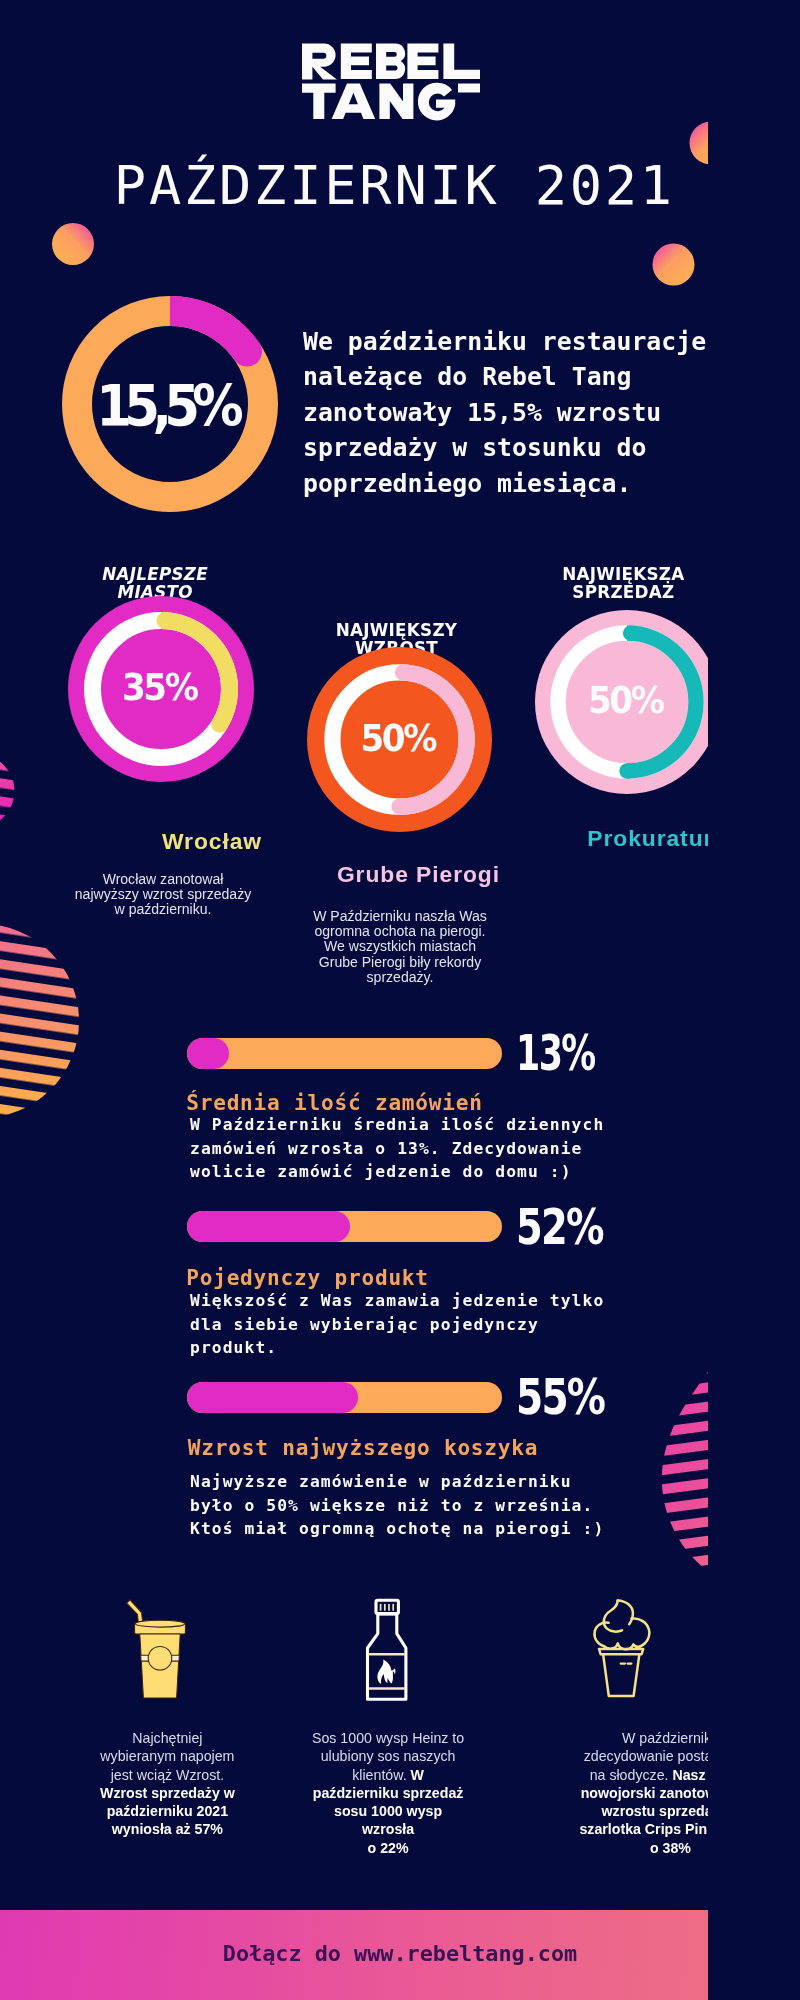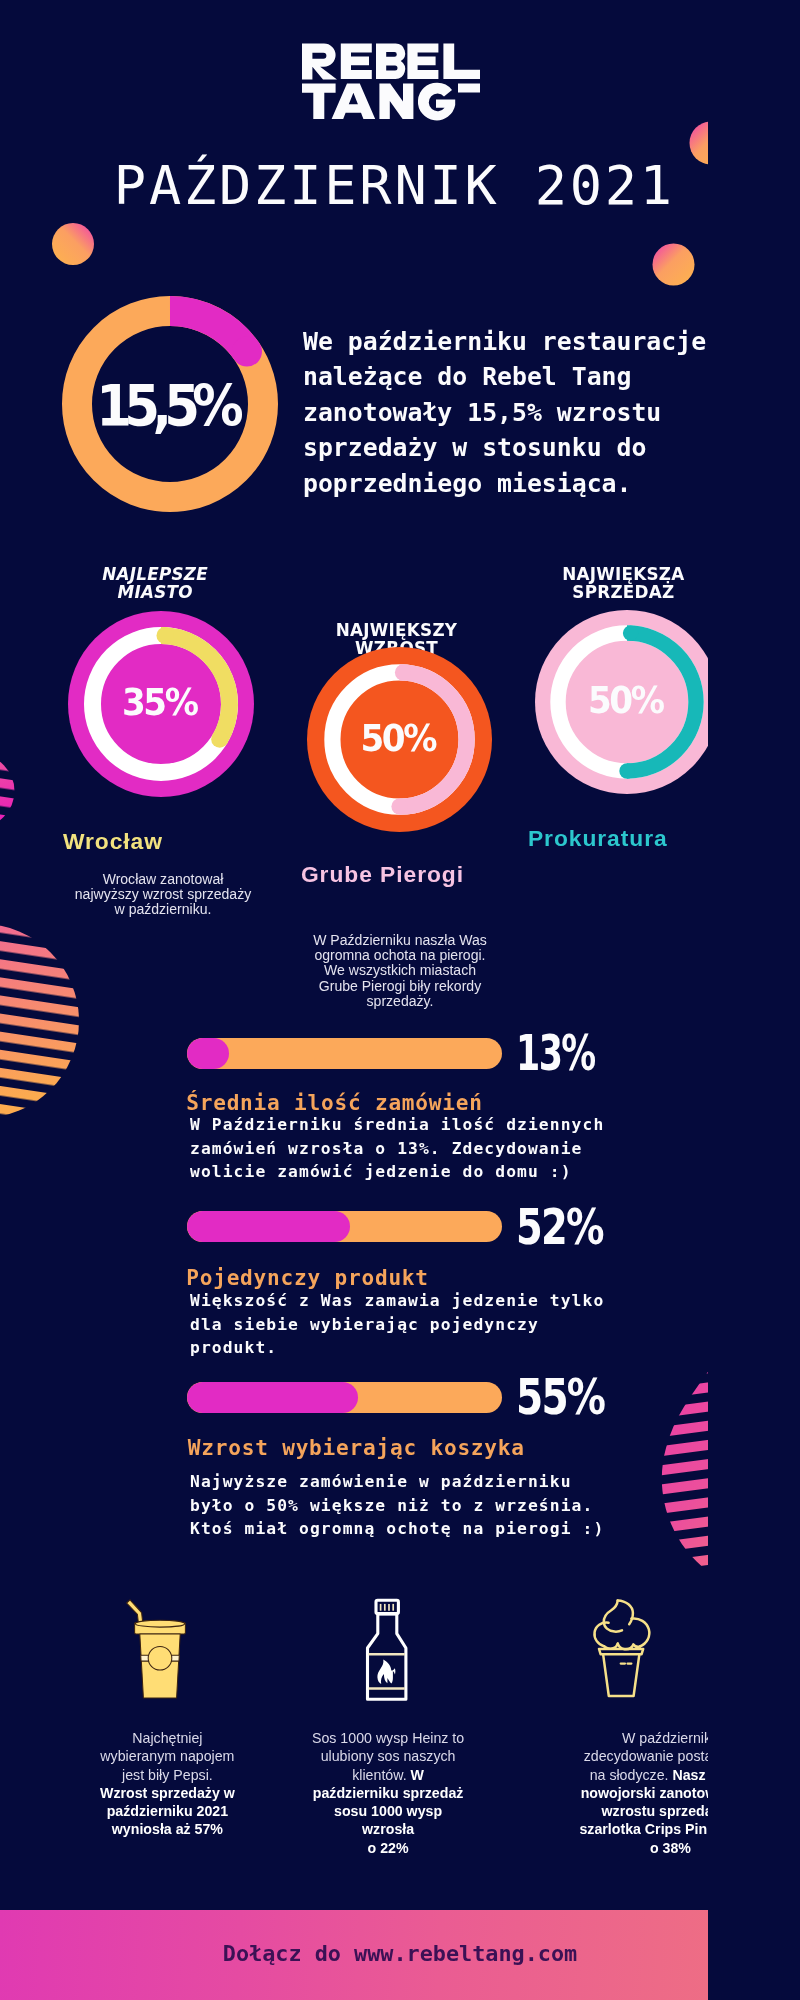--- a/index.html
+++ b/index.html
@@ -25,21 +25,21 @@
   .hero-text{position:absolute;left:303px;top:324px;width:440px;
     font-family:"DejaVu Sans Mono",monospace;font-weight:bold;font-size:24.8px;line-height:35.4px;color:#fbfbfd;}
 
   
   .card-head{position:absolute;text-align:center;font-family:"DejaVu Sans",sans-serif;font-weight:bold;
     font-size:16.8px;line-height:17.6px;color:#fbfbfd;letter-spacing:0.25px;text-indent:0.25px;}
   .mini-donut{position:absolute;}
   .mini-donut .val{position:absolute;left:-1px;top:-4px;right:0;bottom:0;
     display:flex;align-items:center;justify-content:center;
     font-family:"DejaVu Sans Condensed","DejaVu Sans",sans-serif;font-weight:bold;font-size:38px;color:#fbfbfd;letter-spacing:-2.5px;text-indent:-2.5px;}
-  .card-name{position:absolute;text-align:left;font-family:"Liberation Sans",sans-serif;font-weight:bold;font-size:22.8px;letter-spacing:0.95px;text-indent:0.95px;}
+  .card-name{position:absolute;text-align:right;font-family:"Liberation Sans",sans-serif;font-weight:bold;font-size:22.8px;letter-spacing:0.95px;text-indent:0.95px;}
   .card-desc{position:absolute;text-align:center;font-family:"Liberation Sans",sans-serif;
     font-size:14.05px;line-height:15.2px;color:#e4e3ef;letter-spacing:0px;}
 
   
   .bar-track{position:absolute;height:31px;border-radius:16px;background:#fca95a;overflow:hidden;}
   .bar-fill{position:absolute;left:0;top:0;height:31px;border-radius:16px;background:#e22bc4;}
   .bar-val{position:absolute;font-family:"DejaVu Sans Condensed","DejaVu Sans",sans-serif;font-weight:bold;
     font-size:49.9px;color:#fbfbfd;letter-spacing:-2px;transform:scaleX(0.775);transform-origin:left top;line-height:1;}
   .stat-title{position:absolute;font-family:"DejaVu Sans Mono",monospace;font-weight:bold;font-size:21.1px;
     letter-spacing:0.78px;color:#f5a45b;line-height:1;white-space:nowrap;}
@@ -166,21 +166,21 @@
       <circle cx="185.0" cy="55.6" r="15" fill="#e22bc4"></circle>
     </svg>
     <div class="val">15,5%</div>
   </div>
   <div class="hero-text">We październiku restauracje należące do Rebel Tang zanotowały 15,5% wzrostu sprzedaży w stosunku do poprzedniego miesiąca.</div>
 
   <div class="card-head" style="left:45px;top:566px;width:220px;font-style:italic;">
     <div>NAJLEPSZE</div>
     <div>MIASTO</div>
   </div>
-  <div class="mini-donut" style="left:68px;top:611px;width:186px;height:186px;">
+  <div class="mini-donut" style="left:68px;top:596px;width:186px;height:186px;">
     <svg width="186" height="186" viewBox="0 0 186 186">
       <circle cx="93" cy="93" r="93" fill="#e22bc4"></circle>
       <circle cx="93" cy="93" r="68.5" fill="none" stroke="#ffffff" stroke-width="17"></circle>
       <path d="M 93 24.5 A 68.5 68.5 0 0 1 151.7 128.3" fill="none" stroke="#f0dd62" stroke-width="17" stroke-linecap="butt"></path>
       <circle cx="97" cy="24.6" r="8.5" fill="#f0dd62"></circle>
       <circle cx="151.7" cy="128.3" r="8.5" fill="#f0dd62"></circle>
     </svg>
     <div class="val">35%</div>
   </div>
   <div class="card-name" style="left:62px;top:827.5px;width:200px;color:#f2e27f;">Wrocław</div>
@@ -194,21 +194,21 @@
     <svg width="185" height="185" viewBox="0 0 185 185">
       <circle cx="92.5" cy="92.5" r="92.5" fill="#f4561f"></circle>
       <circle cx="92.5" cy="92.5" r="67.1" fill="none" stroke="#ffffff" stroke-width="16.2"></circle>
       <path d="M 92.5 25.4 A 67.1 67.1 0 0 1 92.5 159.6" fill="none" stroke="#f9b8d6" stroke-width="16.2" stroke-linecap="butt"></path>
       <circle cx="96" cy="25.5" r="8.1" fill="#f9b8d6"></circle>
       <circle cx="92.5" cy="159.6" r="8.1" fill="#f9b8d6"></circle>
     </svg>
     <div class="val">50%</div>
   </div>
   <div class="card-name" style="left:300px;top:860.5px;width:200px;color:#f7c3e2;">Grube Pierogi</div>
-  <div class="card-desc" style="left:310px;top:909px;width:180px;margin-top:24px;">W Październiku naszła Was ogromna ochota na pierogi. We wszystkich miastach Grube Pierogi biły rekordy sprzedaży.</div>
+  <div class="card-desc" style="left:310px;top:909px;width:180px;">W Październiku naszła Was ogromna ochota na pierogi. We wszystkich miastach Grube Pierogi biły rekordy sprzedaży.</div>
 
   <div class="card-head" style="left:513.25px;top:566px;width:220px;">
     <div>NAJWIĘKSZA</div>
     <div>SPRZEDAŻ</div>
   </div>
   <div class="mini-donut" style="left:535px;top:610px;width:184px;height:184px;">
     <svg width="184" height="184" viewBox="0 0 184 184">
       <circle cx="92" cy="92" r="92" fill="#f9b8d6"></circle>
       <circle cx="92" cy="92" r="69" fill="none" stroke="#ffffff" stroke-width="15.4"></circle>
       <path d="M 92 23 A 69 69 0 0 1 92 161" fill="none" stroke="#17b8b8" stroke-width="15.4" stroke-linecap="butt"></path>
@@ -230,21 +230,21 @@
     <div class="bar-fill" style="width:163.1px;"></div>
   </div>
   <div class="bar-val" style="left:516.2px;top:1202.5px;transform:scaleX(0.855);">52%</div>
   <div class="stat-title" style="left:186.2px;top:1267.4px;">Pojedynczy produkt</div>
   <div class="stat-text" style="left:190px;top:1289px;width:430px;">Większość z Was zamawia jedzenie tylko dla siebie wybierając pojedynczy produkt.</div>
 
   <div class="bar-track" style="left:187.4px;top:1382.4px;width:314.5px;">
     <div class="bar-fill" style="width:170.3px;"></div>
   </div>
   <div class="bar-val" style="left:516.2px;top:1372.7px;transform:scaleX(0.87);">55%</div>
-  <div class="stat-title" style="left:187.8px;top:1436.9px;">Wzrost wybierając koszyka</div>
+  <div class="stat-title" style="left:187.8px;top:1436.9px;">Wzrost najwyższego koszyka</div>
   <div class="stat-text" style="left:190px;top:1470px;width:430px;">Najwyższe zamówienie w październiku było o 50% większe niż to z września. Ktoś miał ogromną ochotę na pierogi :)</div>
 
   <div class="fact-icon" style="left:118px;top:1588px;width:82px;height:114px;">
     <svg width="82" height="114" viewBox="0 0 82 114">
       <g fill="#ffdd75" stroke="#3d2411" stroke-width="1.05" stroke-linejoin="round">
 
         <path d="M8.6 15.0 L12.0 11.8 L23.6 24.6 L25.0 37.0 L20.6 37.0 L19.4 26.3 Z"></path>
 
         <path d="M18.0 34.6 h48.0 a1.4 1.4 0 0 1 1.4 1.4 v8.6 a1.4 1.4 0 0 1 -1.4 1.4 h-48.0 a1.4 1.4 0 0 1 -1.4 -1.4 v-8.6 a1.4 1.4 0 0 1 1.4 -1.4 Z"></path>
         <ellipse cx="42" cy="35.7" rx="24.6" ry="3.4"></ellipse>
@@ -302,21 +302,21 @@
         <path d="M13.0 64.0 H57.2 L55.6 69.2 H14.6 Z"></path>
 
         <path d="M17.1 69.2 L22.8 111.0 H47.6 L53.4 69.2"></path>
 
         <path d="M34.7 78.6 H39.0 M41.5 78.6 H45.4" stroke-width="2.2"></path>
       </g>
     </svg>
   </div>
 
   <div class="fact-text" style="left:97.4px;top:1729px;width:140px;">
-    <span>Najchętniej wybieranym napojem jest biły Pepsi. </span><b>Wzrost sprzedaży w październiku 2021 wyniosła aż 57%</b>
+    <span>Najchętniej wybieranym napojem jest wciąż Wzrost. </span><b>Wzrost sprzedaży w październiku 2021 wyniosła aż 57%</b>
   </div>
   <div class="fact-text" style="left:309.1px;top:1729px;width:158px;">
     <span>Sos 1000 wysp Heinz to ulubiony sos naszych klientów. </span><b>W październiku sprzedaż sosu 1000 wysp wzrosła</b><br><b>o 22%</b>
   </div>
   <div class="fact-text" style="left:529.5px;top:1729px;width:186px;margin-left:48px;">
     <span>W październiku zdecydowanie postawiliście na słodycze. </span><b>Nasz sernik nowojorski zanotował 21% wzrostu sprzedaży a szarlotka Crips Pink urosła o 38%</b>
   </div>
 
   <div class="footer"></div>
   <div class="footer-text">Dołącz do www.rebeltang.com</div>

